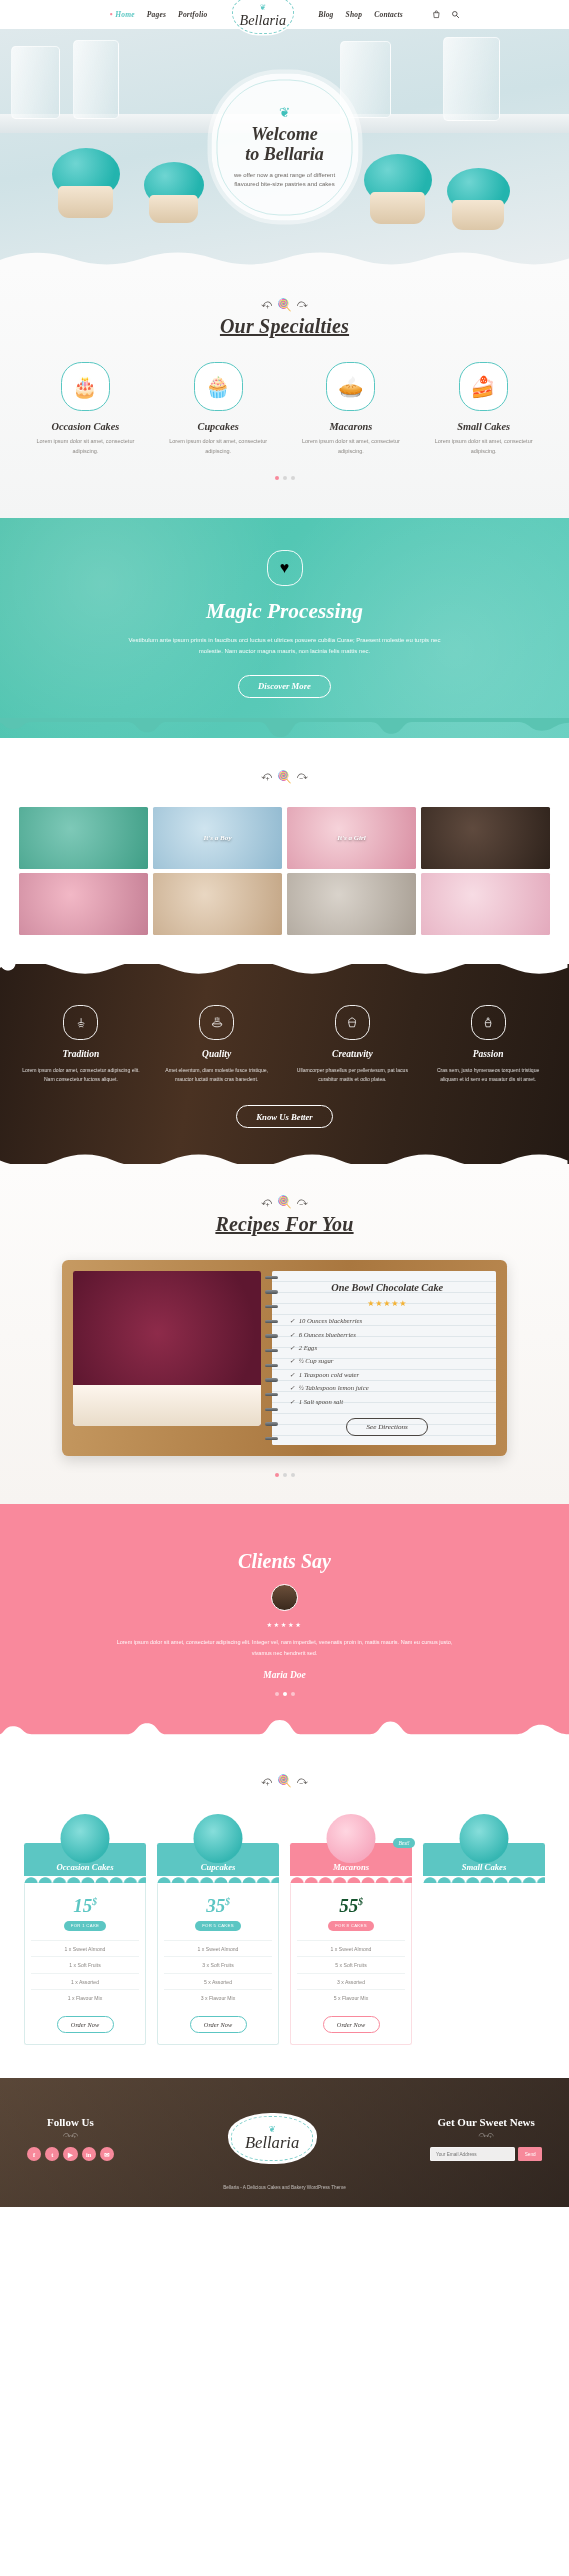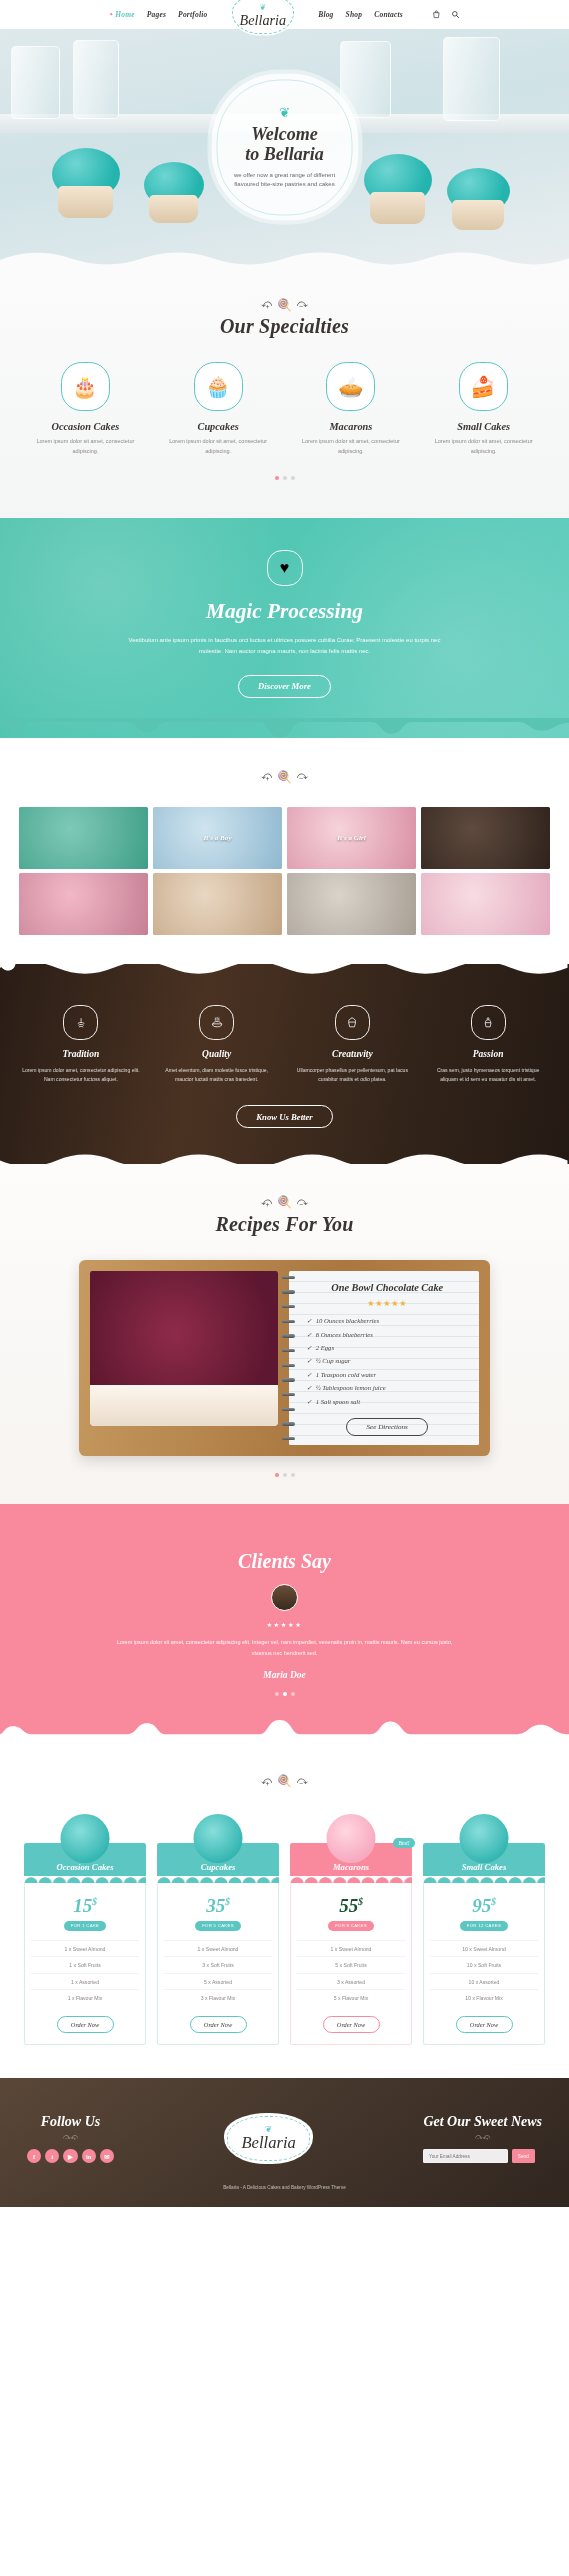--- a/index.html
+++ b/index.html
@@ -146,20 +146,21 @@
     display: flex; align-items: center; justify-content: center;
     gap: 4.7px; margin-bottom: 4.7px; color: #3a3532;
   }
   .orn-swirl { font-size: 10.3px; line-height: 1; opacity: .85; }
   .orn-cupcake { font-size: 12px; line-height: 1; }
   .sec-title {
     font-family: "Liberation Serif", serif;
     font-style: italic; font-weight: bold;
     font-size: 20px; color: #3a3532;
     letter-spacing: 0.2px;
+    text-decoration: underline;
   }
   .spec-grid {
     display: grid; grid-template-columns: repeat(4,1fr);
     gap: 0; padding: 0 19px; position: relative; z-index: 3;
   }
   .spec-cell { text-align: center; padding: 0 6.3px; }
   .spec-ico {
     width: 49px; height: 49px; margin: 0 auto 9.5px;
     border-radius: 42%;
     border: 1.3px solid #58c7c2;
@@ -283,21 +284,21 @@
   .feat-btn-wrap { text-align: center; margin-top: 22px; position: relative; z-index: 3; }
 
   
   .recipes {
     padding: 32px 0 27px;
     background: linear-gradient(#fdfcfb,#f7f4f1);
     position: relative; overflow: hidden;
   }
   .recipe-stage {
     position: relative;
-    width: 411px; margin: 20.6px auto 0;
+    width: 445px; margin: 20.6px auto 0;
     background: linear-gradient(100deg,#c69a62,#a9773f 60%,#b98850);
     border-radius: 6.3px;
     padding: 11px;
     display: flex; gap: 11px;
     box-shadow: 0 4.7px 14.2px rgba(0,0,0,.14);
   }
   .recipe-photo {
     width: 188px; height: 155px; border-radius: 2.4px;
     background: radial-gradient(circle at 45% 40%, #8e2b4a, #5e1730 70%);
     position: relative; overflow: hidden; flex-shrink: 0;
@@ -467,22 +468,22 @@
     background: linear-gradient(100deg, rgba(120,92,66,.35), rgba(40,30,24,.55));
   }
   .footer-inner {
     position: relative; z-index: 3;
     display: flex; align-items: center; justify-content: space-between;
     padding: 0 27px; gap: 11px;
   }
   .fcol { text-align: center; }
   .fcol-title {
     font-family: "Liberation Serif", serif;
-    font-style: italic; font-weight: bold;
-    font-size: 14px; color: #fff; margin-bottom: 3.2px;
+    font-weight: bold;
+    font-size: 11px; color: #fff; margin-bottom: 3.2px;
   }
   .fdiv { color: rgba(255,255,255,.5); font-size: 7.1px; margin-bottom: 8px; }
   .socials { display: flex; gap: 4px; }
   .soc {
     width: 14.2px; height: 14.2px; border-radius: 50%;
     background: #f7899b; color: #fff;
     display: flex; align-items: center; justify-content: center;
     font-size: 6.3px; font-weight: bold; cursor: pointer;
     font-family: "Liberation Serif", serif;
   }
@@ -876,29 +877,20 @@
           <div class="pc-feat">5 x Flavour Mix</div>
           <span class="pc-order pink">Order Now</span>
         </div>
       </div>
 
       <div class="price-card">
         <div class="pc-img"></div>
         <div class="pc-head">
           <div class="pc-name">Small Cakes</div>
         </div>
-        <div class="pc-body">
-          <div class="pc-price"><span>95</span><sup>$</sup></div>
-          <span class="pc-per">FOR 12 CAKES</span>
-          <div class="pc-feat">10 x Sweet Almond</div>
-          <div class="pc-feat">10 x Soft Fruits</div>
-          <div class="pc-feat">10 x Assorted</div>
-          <div class="pc-feat">10 x Flavour Mix</div>
-          <span class="pc-order">Order Now</span>
-        </div>
       </div>
 
     </div>
   </div>
 
   <div class="footer">
     <div class="footer-inner">
 
       <div class="fcol">
         <div class="fcol-title">Follow Us</div>

